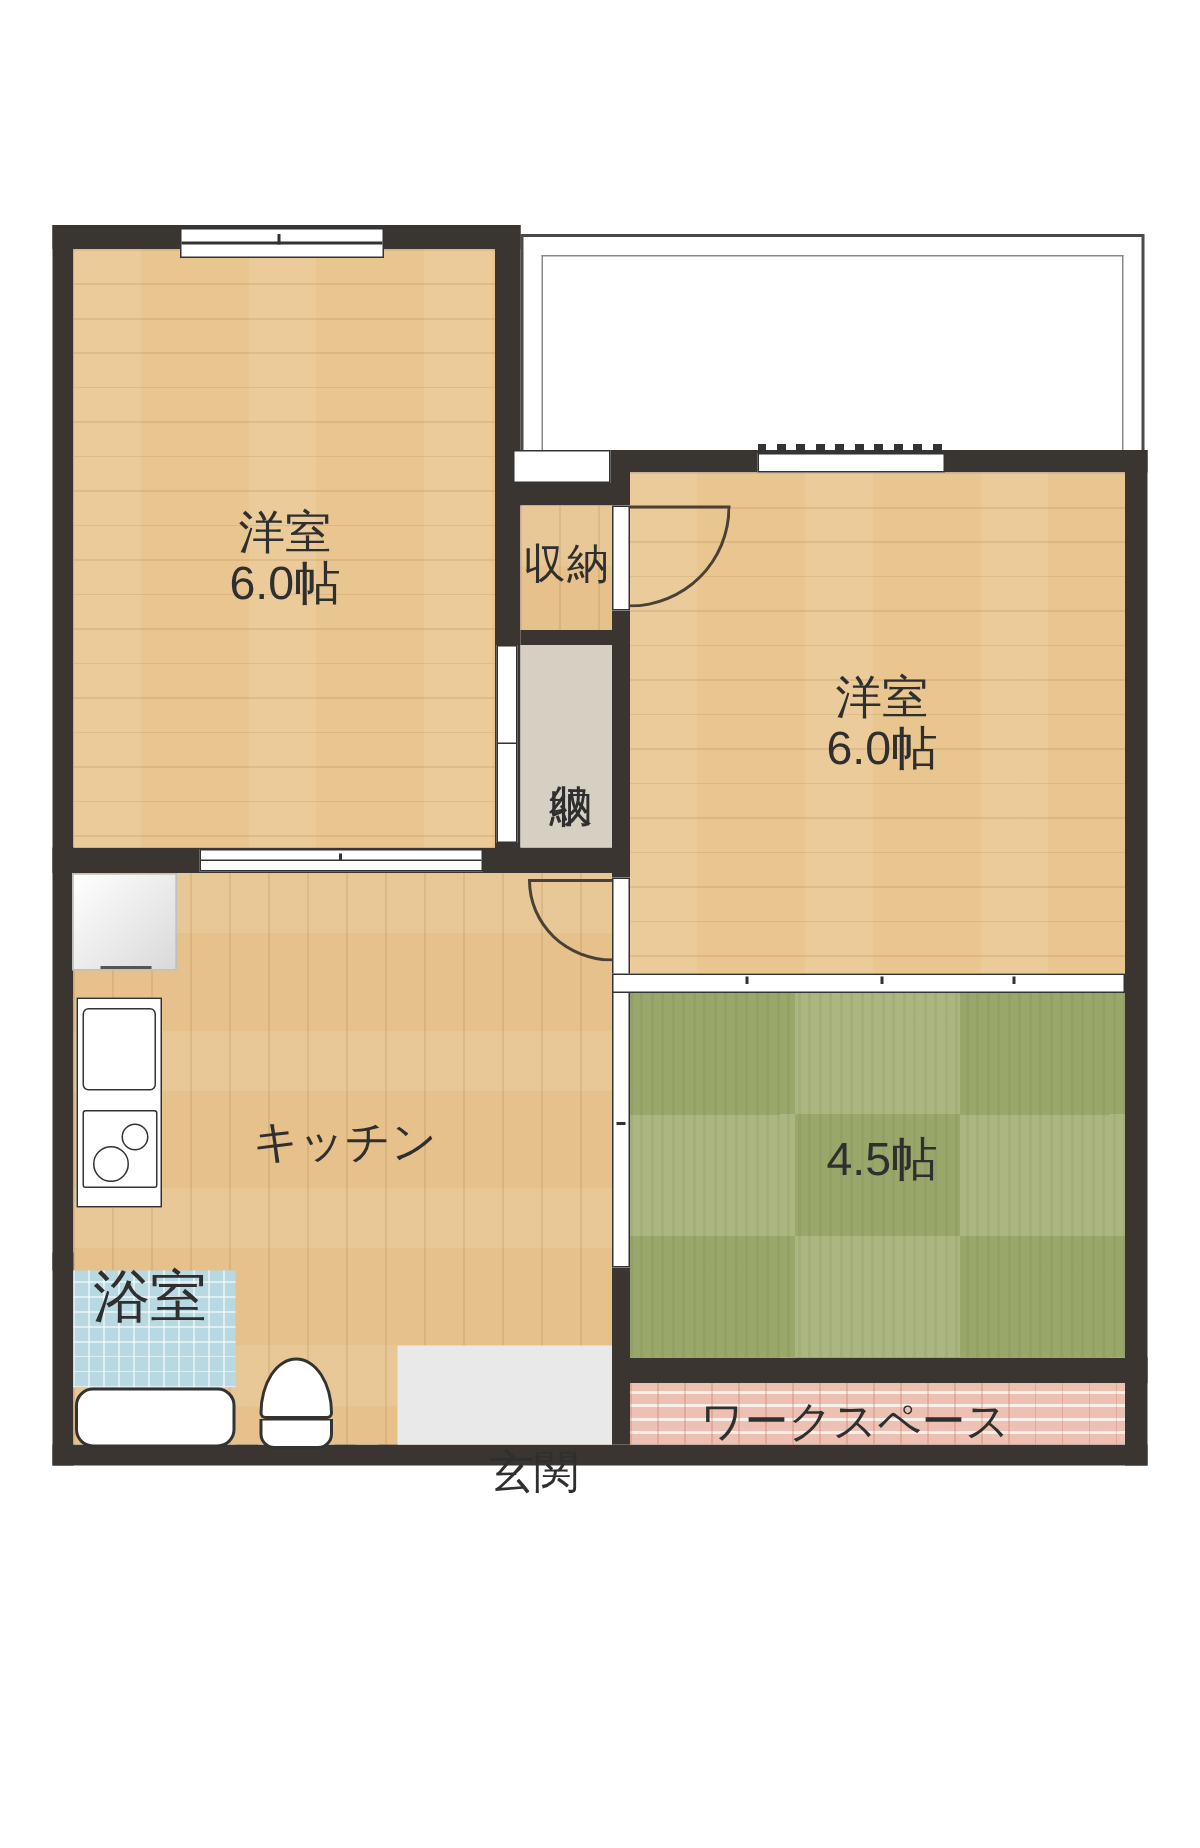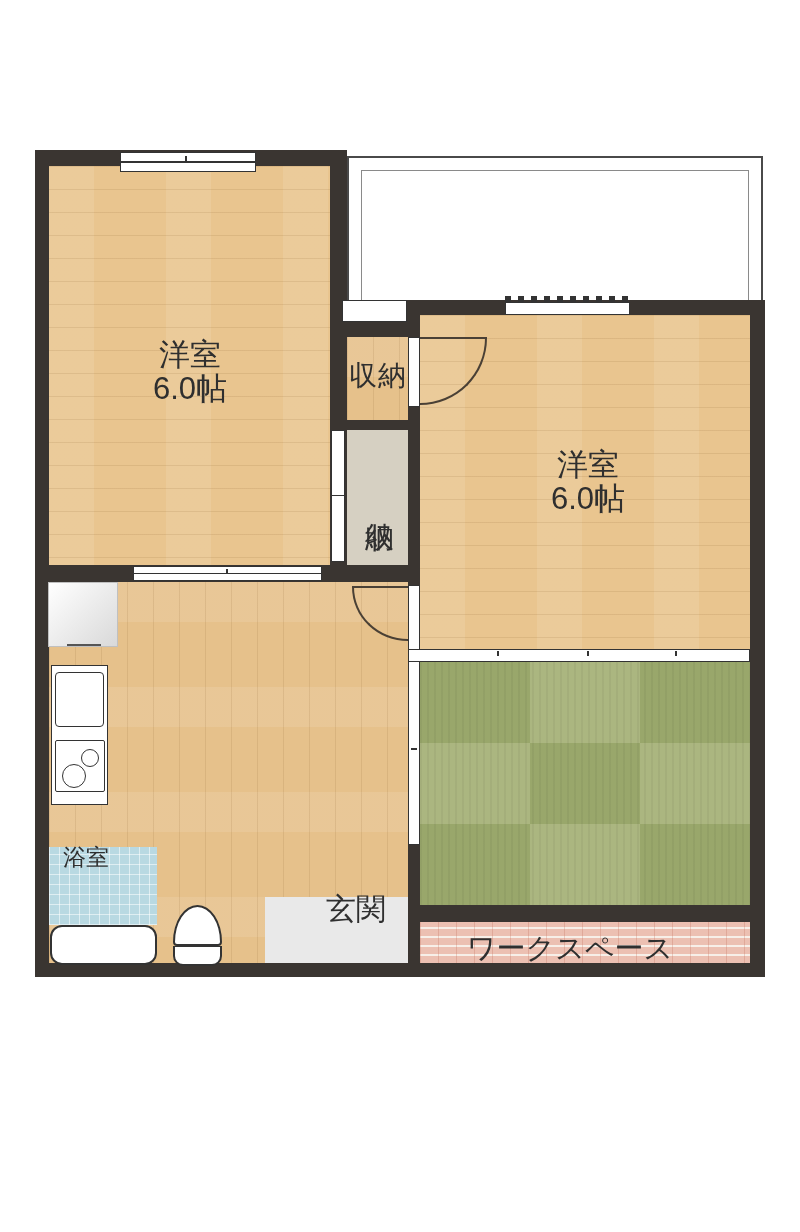--- a/index.html
+++ b/index.html
@@ -142,30 +142,32 @@
   <div class="abs label vtext" style="left:361px;top:460px;width:34px;height:80px;font-size:29px;">
     <span>収納</span>
   </div>
 
   <div class="abs label" style="left:488px;top:448px;width:200px;font-size:31px;">
     <div>洋室</div>
     <div>6.0帖</div>
   </div>
 
   <div class="abs label" style="left:130px;top:745px;width:200px;font-size:30px;">
+    <div>キッチン</div>
   </div>
 
   <div class="abs label" style="left:488px;top:756px;width:200px;font-size:31px;">
+    <div>4.5帖</div>
   </div>
 
-  <div class="abs label" style="left:36px;top:845px;width:100px;font-size:23px;">
+  <div class="abs label" style="left:50px;top:845px;width:100px;font-size:38px;">
     <span>浴室</span>
   </div>
 
-  <div class="abs label" style="left:266px;top:892px;width:140px;font-size:30px;padding-left:40px;">
+  <div class="abs label" style="left:266px;top:965px;width:140px;font-size:30px;padding-left:40px;">
     <span>玄関</span>
   </div>
 
   <div class="abs label" style="left:420px;top:933px;width:300px;font-size:29px;">
     <span>ワークスペース</span>
   </div>
 
 </div>
 
 </body></html>

